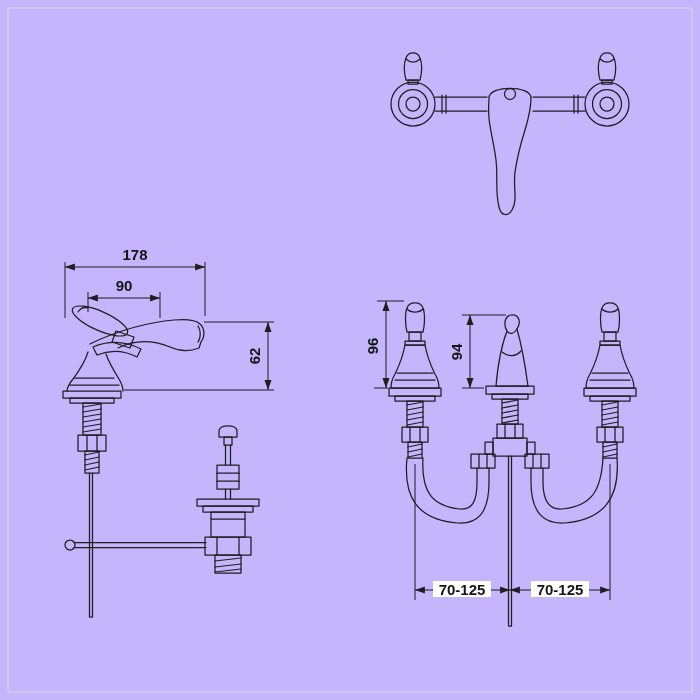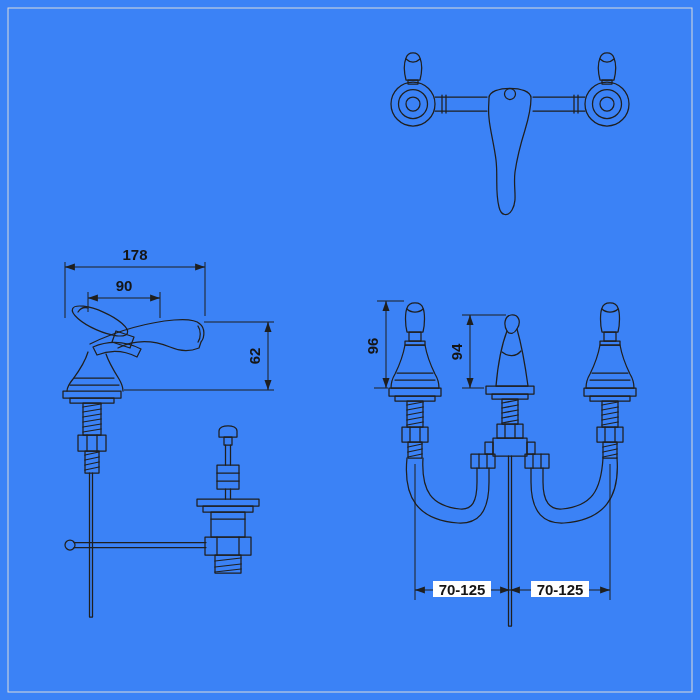--- a/index.html
+++ b/index.html
@@ -1,16 +1,16 @@
 <!DOCTYPE html>
 <html><head>
 <meta charset="utf-8">
 <style>
   html,body{margin:0;padding:0;background:#ffffff;}
-  .canvas{position:relative;width:700px;height:700px;background:#3b82f6;overflow:hidden;
+  .canvas{position:relative;width:700px;height:700px;background:#c4b5fd;overflow:hidden;
           font-family:"Liberation Sans", sans-serif;}
   svg{position:absolute;left:0;top:0;}
   .ln{fill:none;stroke:#1f1f1f;stroke-width:1.25;stroke-linecap:round;stroke-linejoin:round;}
   .dim{fill:none;stroke:#1f1f1f;stroke-width:1;}
   .dimtxt{font-family:"Liberation Sans", sans-serif;font-size:15px;font-weight:600;fill:#151515;}
   .bg{fill:#ffffff;stroke:none;}
 </style>
 </head>
 <body>
 

